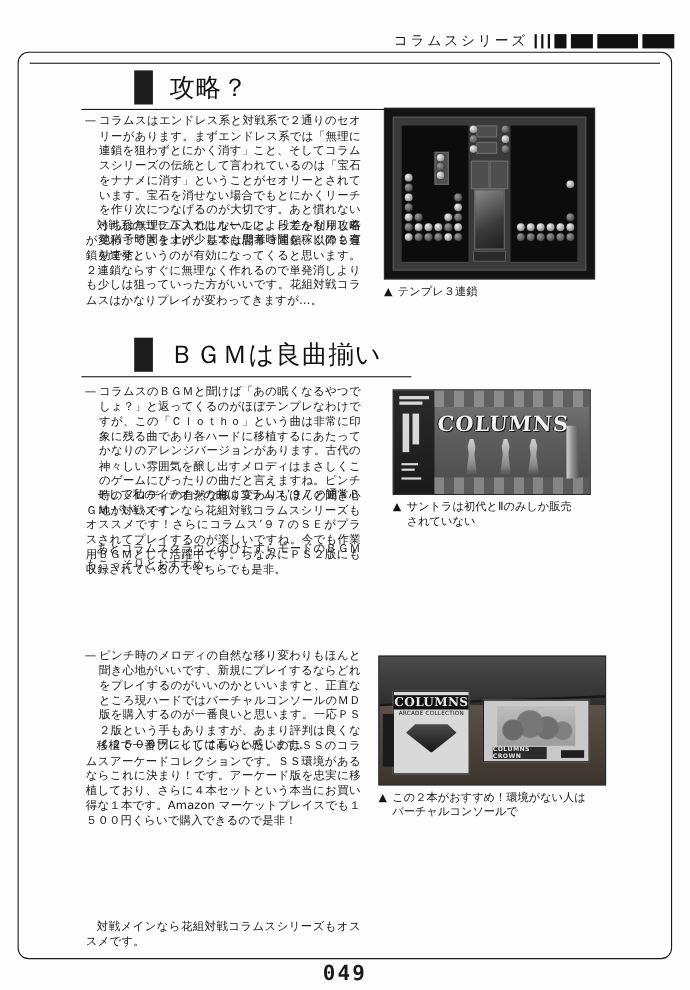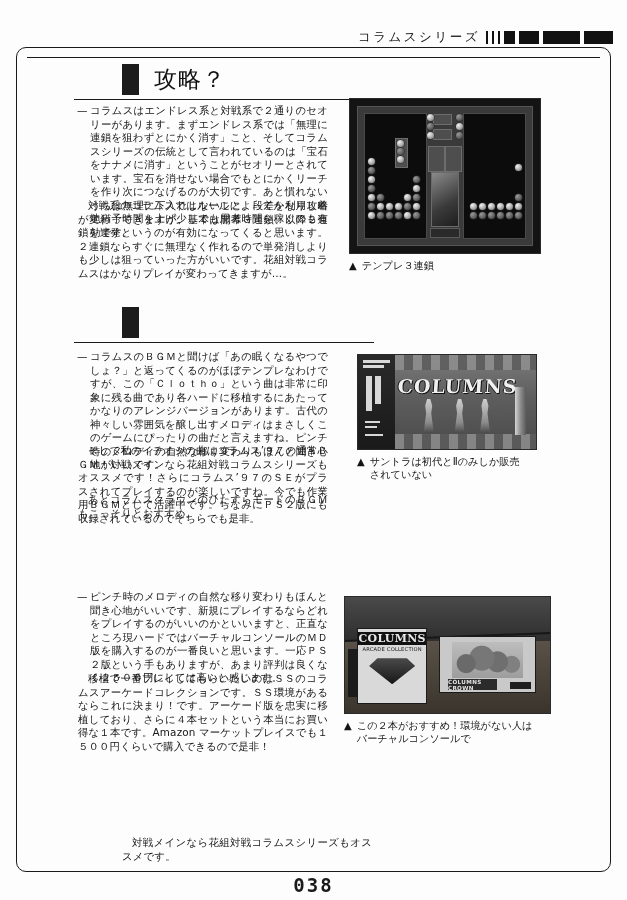--- a/index.html
+++ b/index.html
@@ -340,20 +340,21 @@
       </div>
     </div>
     <div class="caption">
       <span class="tri">▲</span>
       <span class="ctext">テンプレ３連鎖</span>
     </div>
   </div>
 
   <div class="heading" style="left:74px;top:307px;width:250px;">
     <span class="blk"></span>
+    <span class="htxt">ＢＧＭは良曲揃い</span>
     <span class="hrule"></span>
   </div>
 
   <div class="dash" style="left:77px;top:350px;">—</div>
   <div class="bodytext" style="left:90px;top:350px;width:238px;">コラムスのＢＧＭと聞けば「あの眠くなるやつでしょ？」と返ってくるのがほぼテンプレなわけですが、この「Ｃｌｏｔｈｏ」という曲は非常に印象に残る曲であり各ハードに移植するにあたってかなりのアレンジバージョンがあります。古代の神々しい雰囲気を醸し出すメロディはまさしくこのゲームにぴったりの曲だと言えますね。ピンチ時のメロディの自然な移り変わりもほんと聞き心地がいいです。</div>
 
   <div class="bodytext" style="left:78px;top:444px;width:250px;text-indent:10px;">そして私のイチオシの曲はコラムス’９７の通常ＢＧＭ！対戦メインなら花組対戦コラムスシリーズもオススメです！さらにコラムス’９７のＳＥがプラスされてプレイするのが楽しいですね。今でも作業用ＢＧＭとして活躍中です。ちなみにＰＳ２版にも収録されているのでそちらでも是非。</div>
 
   <div class="bodytext" style="left:78px;top:493px;width:250px;text-indent:10px;">あとコラムスクラウンのひたすらモードのＢＧＭもこっそりとおすすめ。</div>
 
@@ -385,21 +386,21 @@
     </div>
   </div>
 
 
   <div class="dash" style="left:77px;top:590px;">—</div>
   <div class="bodytext" style="left:90px;top:590px;width:238px;">ピンチ時のメロディの自然な移り変わりもほんと聞き心地がいいです、新規にプレイするならどれをプレイするのがいいのかといいますと、正直なところ現ハードではバーチャルコンソールのＭＤ版を購入するのが一番良いと思います。一応ＰＳ２版という手もありますが、あまり評判は良くなく２５００円にしては高いと感じます。</div>
 
   <div class="bodytext" style="left:78px;top:672px;width:250px;text-indent:10px;">移植で一番プレイしてもらいたいのはＳＳのコラムスアーケードコレクションです。ＳＳ環境があるならこれに決まり！です。アーケード版を忠実に移植しており、さらに４本セットという本当にお買い得な１本です。Amazon マーケットプレイスでも１５００円くらいで購入できるので是非！</div>
 
 
-  <div class="bodytext" style="left:78px;top:836px;width:250px;text-indent:10px;margin-left:44px;">対戦メインなら花組対戦コラムスシリーズもオススメです。</div>
+  <div class="bodytext" style="left:78px;top:836px;width:250px;text-indent:10px;">対戦メインなら花組対戦コラムスシリーズもオススメです。</div>
 
   <div class="figure" style="left:344px;top:596px;width:207px;">
     <div class="fig-img photo">
       <div class="ph-wall"></div>
       <div class="ph-floor"></div>
       <div class="ph-edge"></div>
 
       <div class="box-ss">
         <span class="ss-spine"></span>
         <span class="t1">COLUMNS</span>
@@ -413,15 +414,15 @@
         <span class="gba-tag"></span>
       </div>
     </div>
     <div class="caption">
       <span class="tri">▲</span>
       <span class="ctext">この２本がおすすめ！環境がない人は
 バーチャルコンソールで</span>
     </div>
   </div>
 
-  <div class="pageno">038</div>
+  <div class="pageno">049</div>
 
 </div>
 
 </body></html>

